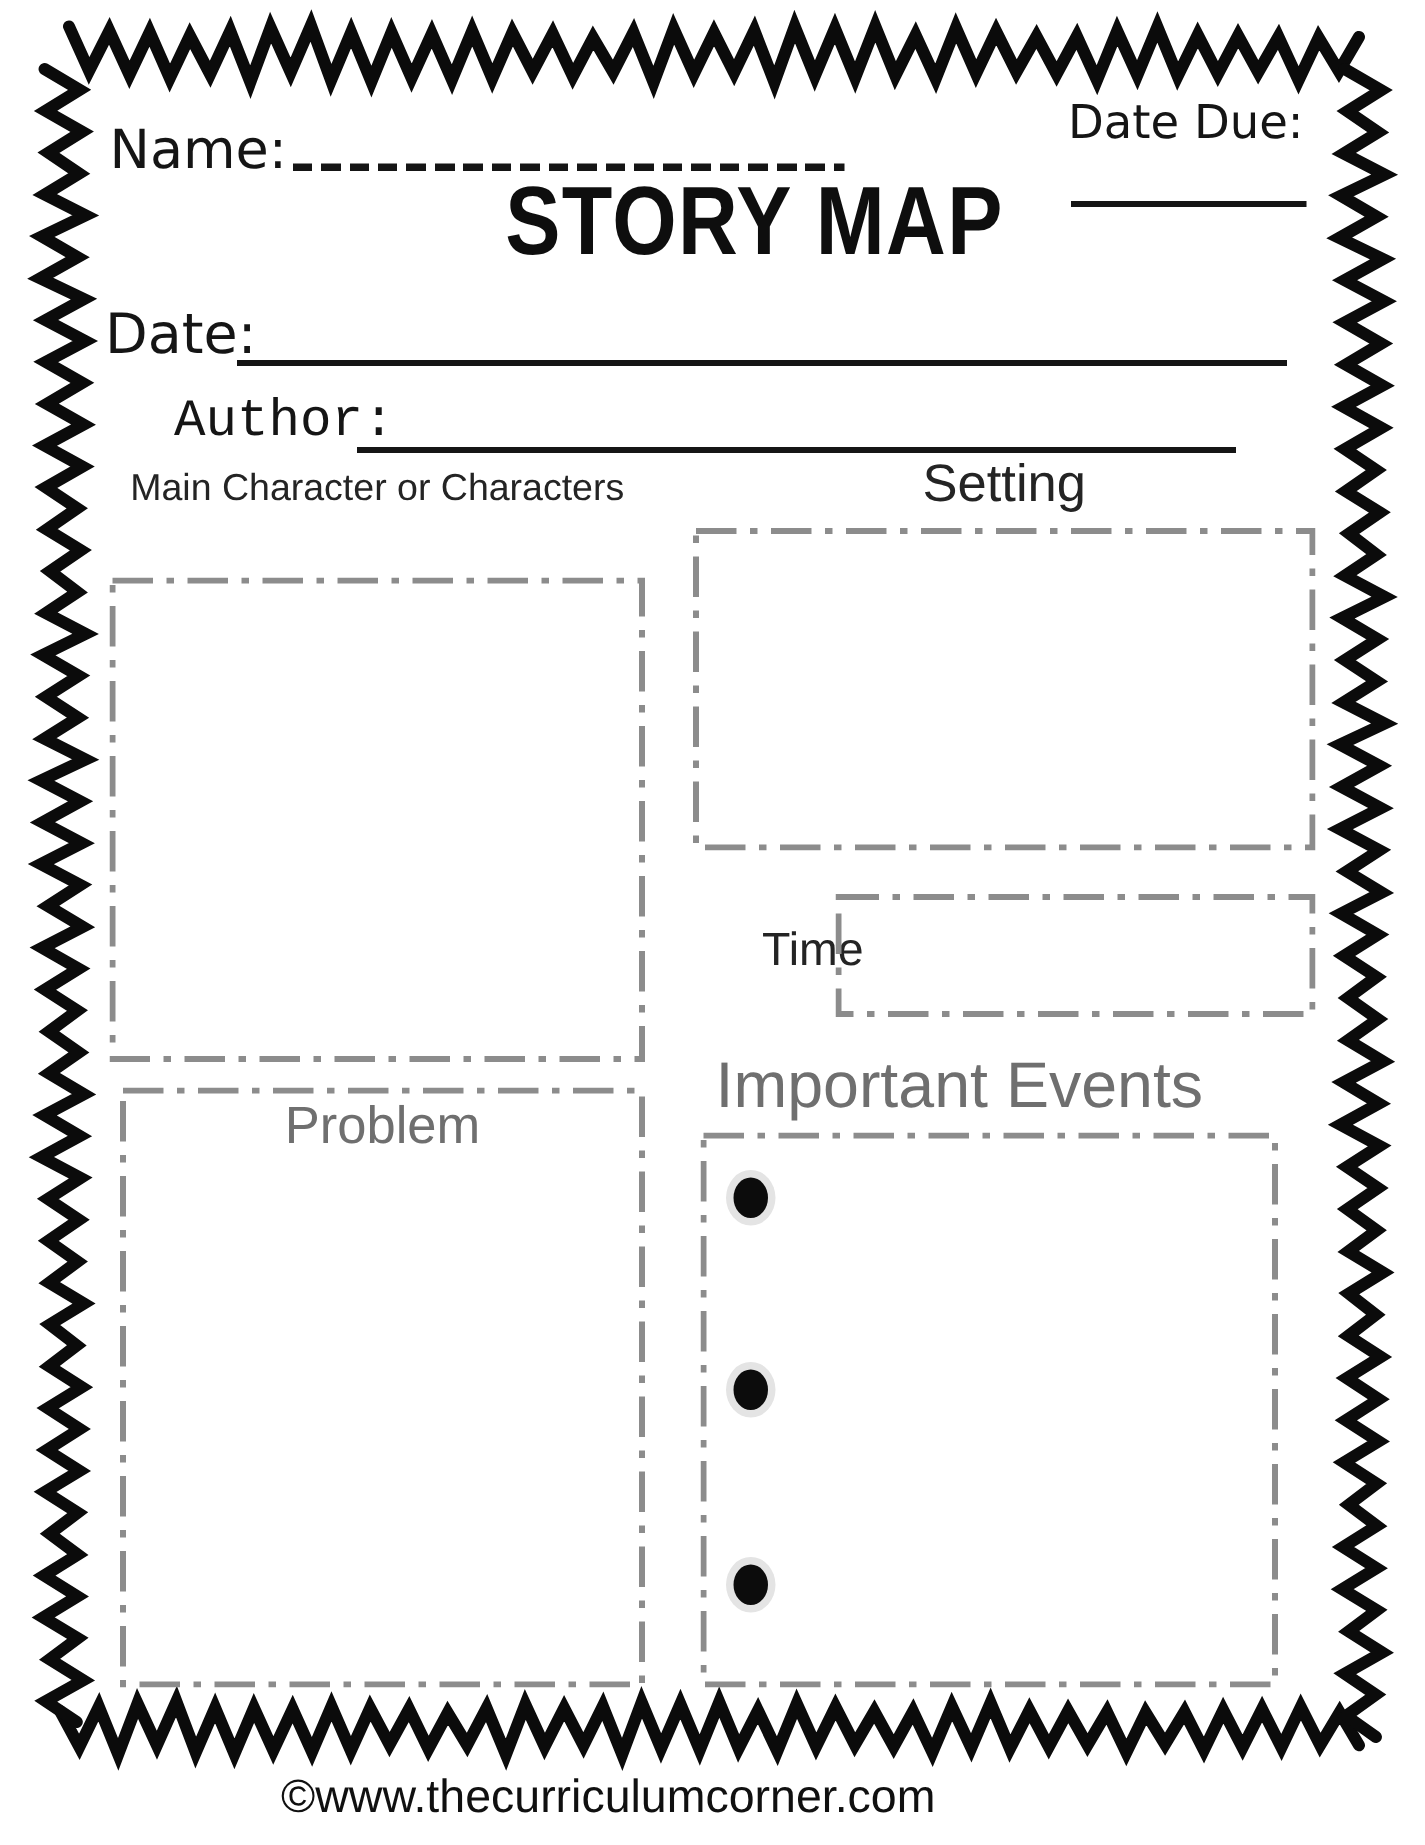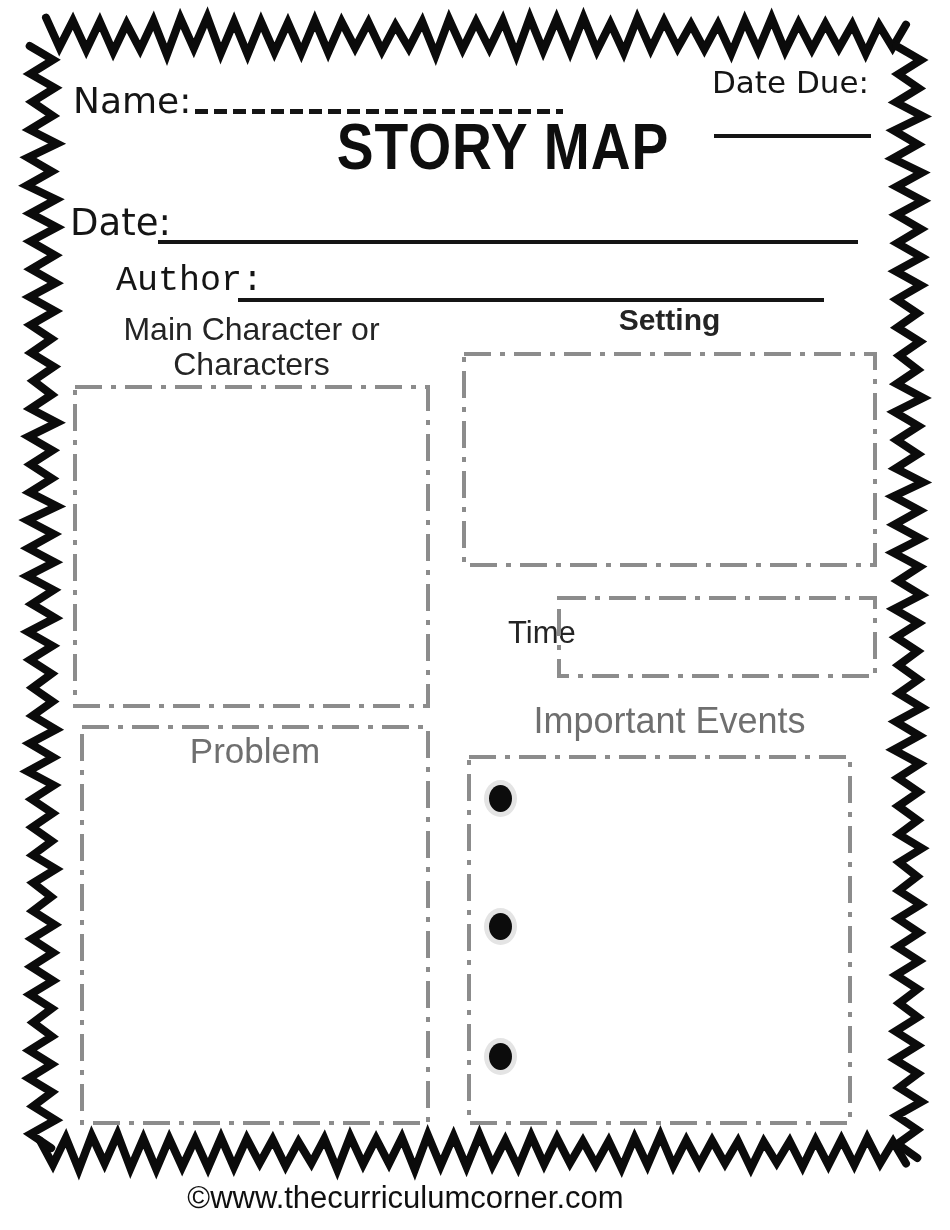--- a/index.html
+++ b/index.html
@@ -41,24 +41,24 @@
   .title-label  { left: 70px;  top: 201px; font-size: 37px; }
   .title-line   { left: 158px; top: 240px; width: 700px; height: 4px; background: #151515; }
   .author-label { left: 116px; top: 261px; font-size: 35px; font-family: Liberation Mono, monospace; }
   .author-line  { left: 238px; top: 298px; width: 586px; height: 4px; background: #151515; }
 
   
   .plabel { font-family: "Liberation Sans", sans-serif; }
   .dark   { color: #242424; }
   .gray   { color: #6f6f6f; }
 
-  .mc-label      { left: 73px;  top: 312px; width: 357px; font-size: 32px; line-height: 1.1; text-align: center; }
-  .setting-label { left: 462px; top: 303px; width: 415px; font-size: 30px; text-align: center; font-weight: bold; }
+  .mc-label      { left: 73px;  top: 312px; width: 357px; font-size: 25px; line-height: 1.1; text-align: center; }
+  .setting-label { left: 462px; top: 303px; width: 415px; font-size: 35px; text-align: center; }
   .time-label    { left: 472px; top: 615px; font-size: 31px; margin-left: 36px; }
-  .events-label  { left: 477px; top: 700px; width: 385px; font-size: 36px; text-align: center; }
+  .events-label  { left: 477px; top: 700px; width: 385px; font-size: 43px; }
 
   
   .box { position: absolute; }
   .box svg { display: block; }
   .ddr { fill: none; stroke: #8c8c8c; stroke-width: 4; stroke-dasharray: 27 9 5 9; }
 
   .mc-box      { left: 73px;  top: 385px; width: 357px; height: 323px; }
   .setting-box { left: 462px; top: 352px; width: 415px; height: 215px; }
   .time-box    { left: 557px; top: 596px; width: 320px; height: 82px; }
   .events-box  { left: 467px; top: 755px; width: 385px; height: 370px; }

